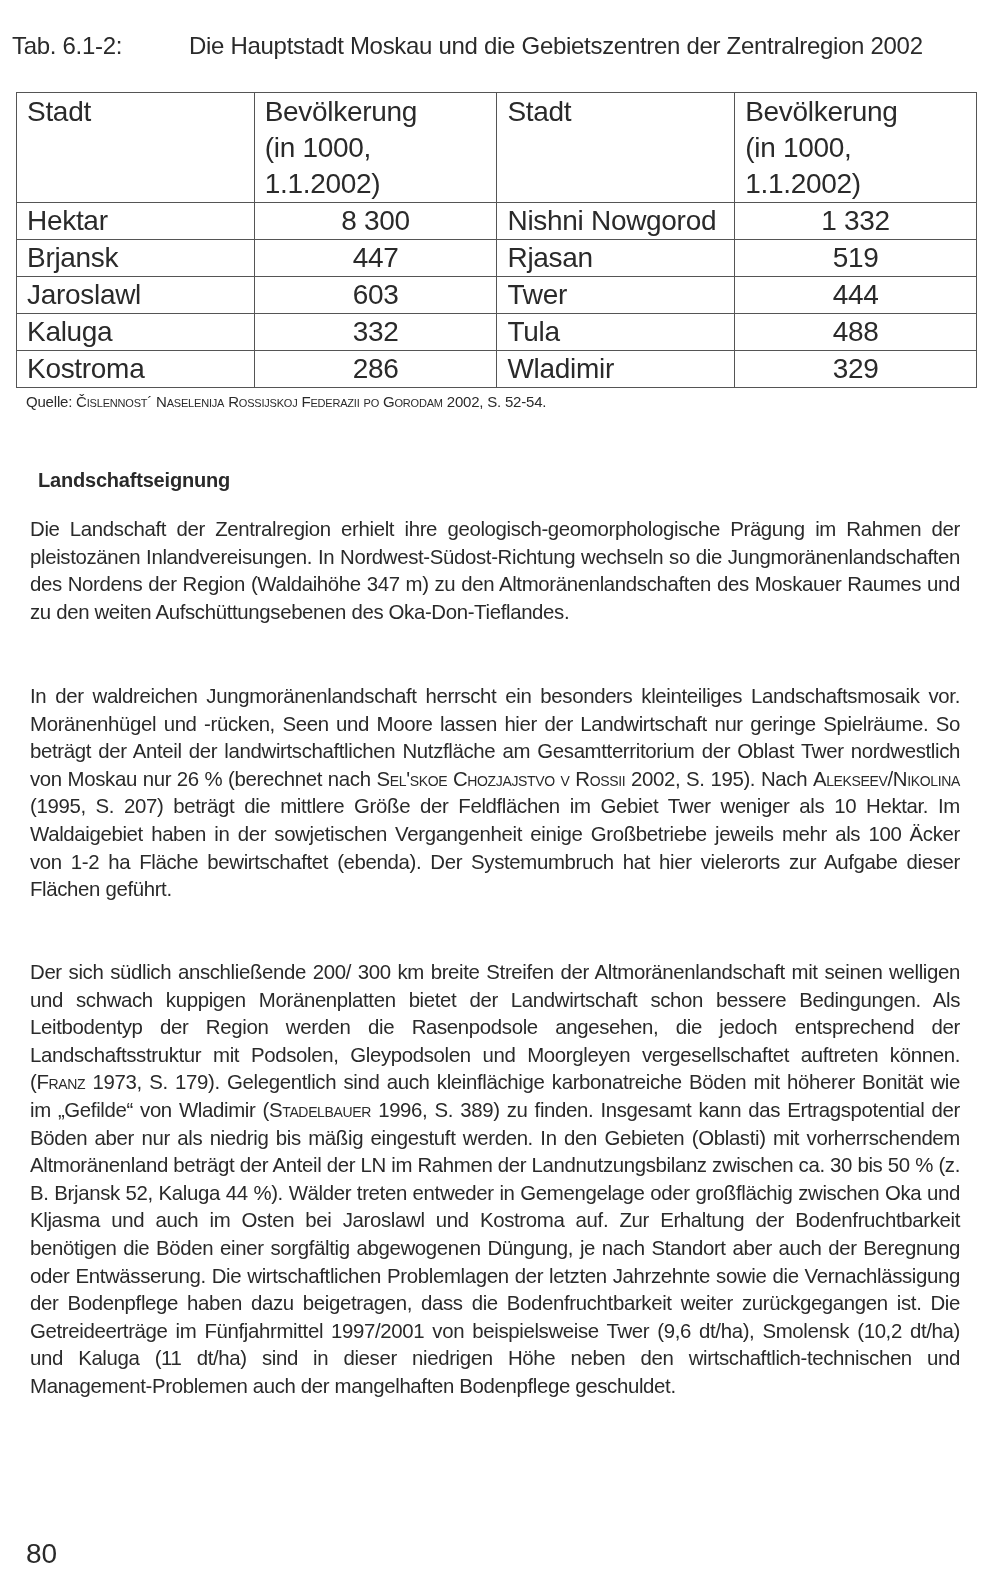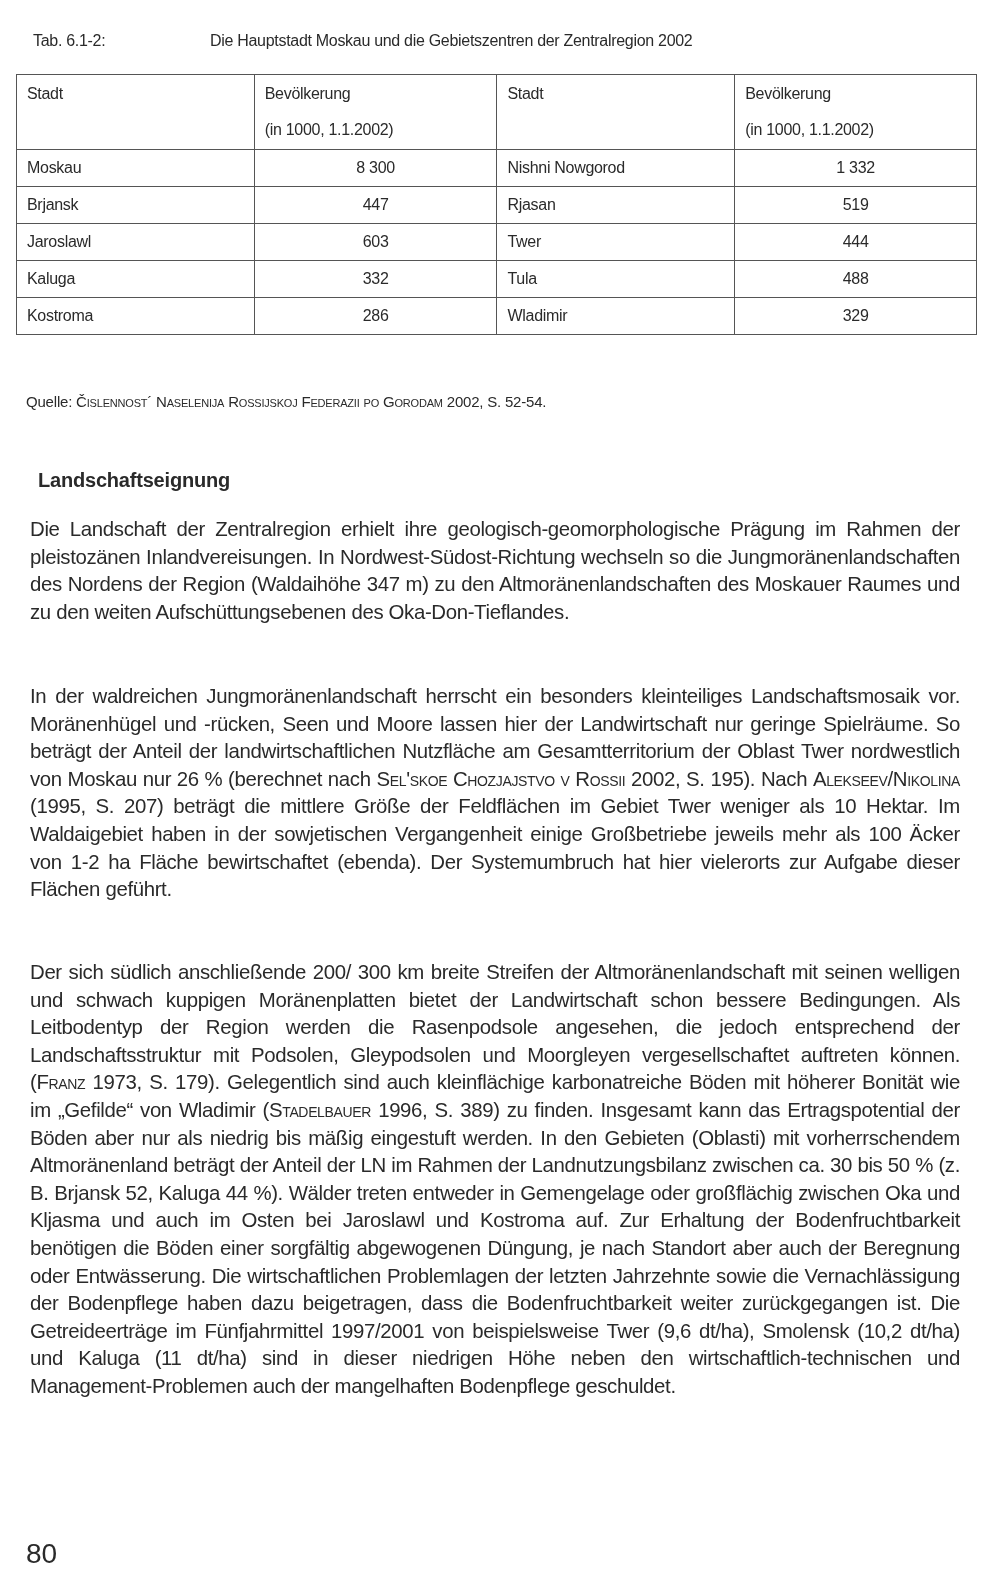--- a/index.html
+++ b/index.html
@@ -1,27 +1,27 @@
 <!DOCTYPE html>
 <html><head>
   <meta charset="utf-8">
   <style>
     html, body { margin: 0; padding: 0; background: #ffffff; }
     body {
       width: 1000px; height: 1585px; position: relative; overflow: hidden;
       font-family: "Liberation Sans", sans-serif; color: #2a2a2a;
     }
     .caption {
-      position: absolute; top: 32px; left: 33px; font-size: 16px; letter-spacing: -0.3px;
+      position: absolute; top: 32px; left: 12px; font-size: 24px; letter-spacing: -0.3px;
       white-space: nowrap;
     }
     .caption .num { display: inline-block; width: 177px; }
     table.pop {
-      position: absolute; top: 74px; left: 16px; width: 961px;
-      border-collapse: collapse; font-size: 16px; letter-spacing: -0.3px;
+      position: absolute; top: 92px; left: 16px; width: 961px;
+      border-collapse: collapse; font-size: 28px; letter-spacing: -0.3px;
     }
     table.pop td, table.pop th {
       border: 1.5px solid #555; padding: 0 10px; font-weight: normal;
       height: 36px; vertical-align: middle; line-height: 36px;
     }
     table.pop th { text-align: left; vertical-align: top; height: 73px; line-height: 36px; padding-top: 1px; }
     table.pop td.n { text-align: center; }
     table.pop col.c1 { width: 238px; }
     table.pop col.c2 { width: 243px; }
     table.pop col.c3 { width: 238px; }
@@ -61,21 +61,21 @@
   <thead>
     <tr>
       <th><span>Stadt</span><br><span></span></th>
       <th><span>Bevölkerung</span><br><span>(in 1000, 1.1.2002)</span></th>
       <th><span>Stadt</span><br><span></span></th>
       <th><span>Bevölkerung</span><br><span>(in 1000, 1.1.2002)</span></th>
     </tr>
   </thead>
   <tbody>
     <tr>
-      <td>Moskau</td>
+      <td>Hektar</td>
       <td class="n">8 300</td>
       <td>Nishni Nowgorod</td>
       <td class="n">1 332</td>
     </tr>
     <tr>
       <td>Brjansk</td>
       <td class="n">447</td>
       <td>Rjasan</td>
       <td class="n">519</td>
     </tr>

